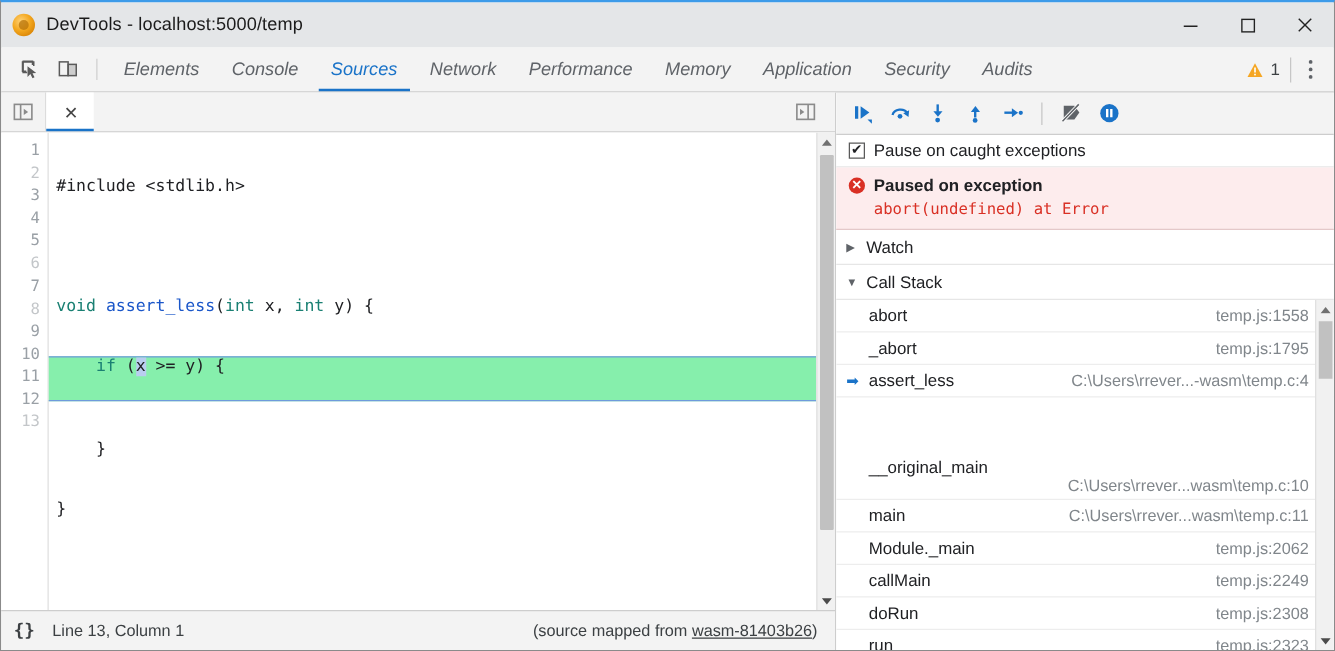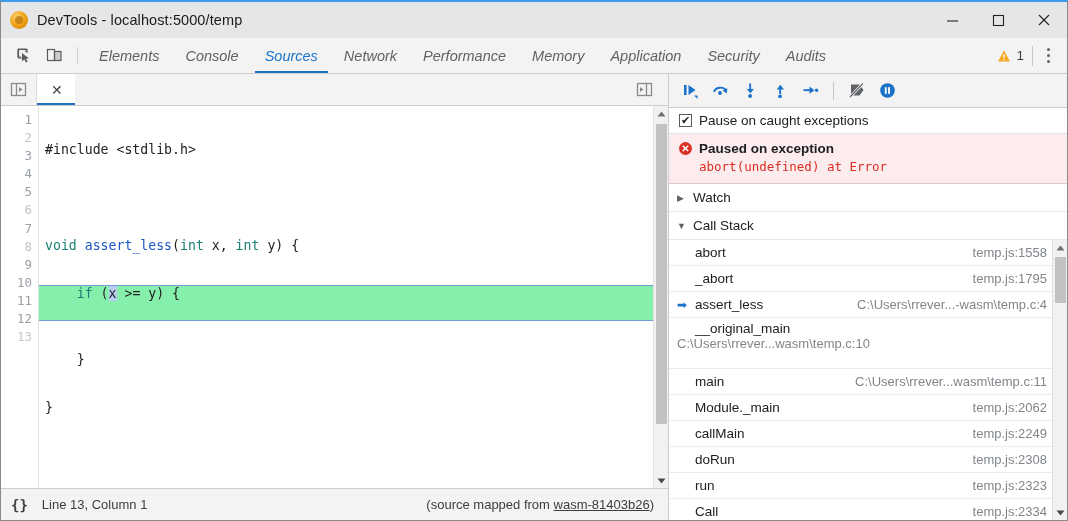--- a/index.html
+++ b/index.html
@@ -198,29 +198,29 @@
     border-bottom: 1px solid #e6e6e6; background: #fff;
   }
   .tri { font-size: 9px; color: #5f6368; width: 10px; }
 
   .stack-list { flex: 1; overflow: hidden; position: relative; }
   .stack-row {
     min-height: 26px; display: flex; align-items: center;
     border-bottom: 1px solid #ededed; padding-left: 8px; padding-right: 20px;
     font-size: 13.5px; color: #202124; position: relative;
   }
-  .stack-row.wrapped { display: block; padding-top: 3px; padding-bottom: 17px; }
+  .stack-row.wrapped { display: block; padding-top: 3px; padding-bottom: 3px; margin-top: 45px; }
   .stack-row .marker { width: 14px; color: #1a73c8; font-size: 12px; flex: 0 0 14px; }
   .stack-row .fname { flex: 0 0 auto; padding-left: 4px; }
   .stack-row .floc {
     margin-left: auto; color: #80868b; font-size: 13px;
     overflow: hidden; white-space: nowrap;
   }
   .stack-row.wrapped .fname { display: block; padding-left: 18px; }
-  .stack-row.wrapped .floc { display: block; }
+  .stack-row.wrapped .floc { display: block; text-align: right; }
 
   .pane-scroll {
     position: absolute; right: 0; top: 0; bottom: 0; width: 15px;
     background: #f1f1f1; border-left: 1px solid #e0e0e0;
   }
   .pane-scroll .arrow { height: 15px; display:flex; align-items:center; justify-content:center; }
   .pane-scroll .arrow.bot { position: absolute; bottom: 0; left: 0; right: 0; }
   .pane-scroll .thumb {
     position: absolute; top: 17px; left: 2px; width: 11px; height: 46px;
     background: #c1c1c1;

